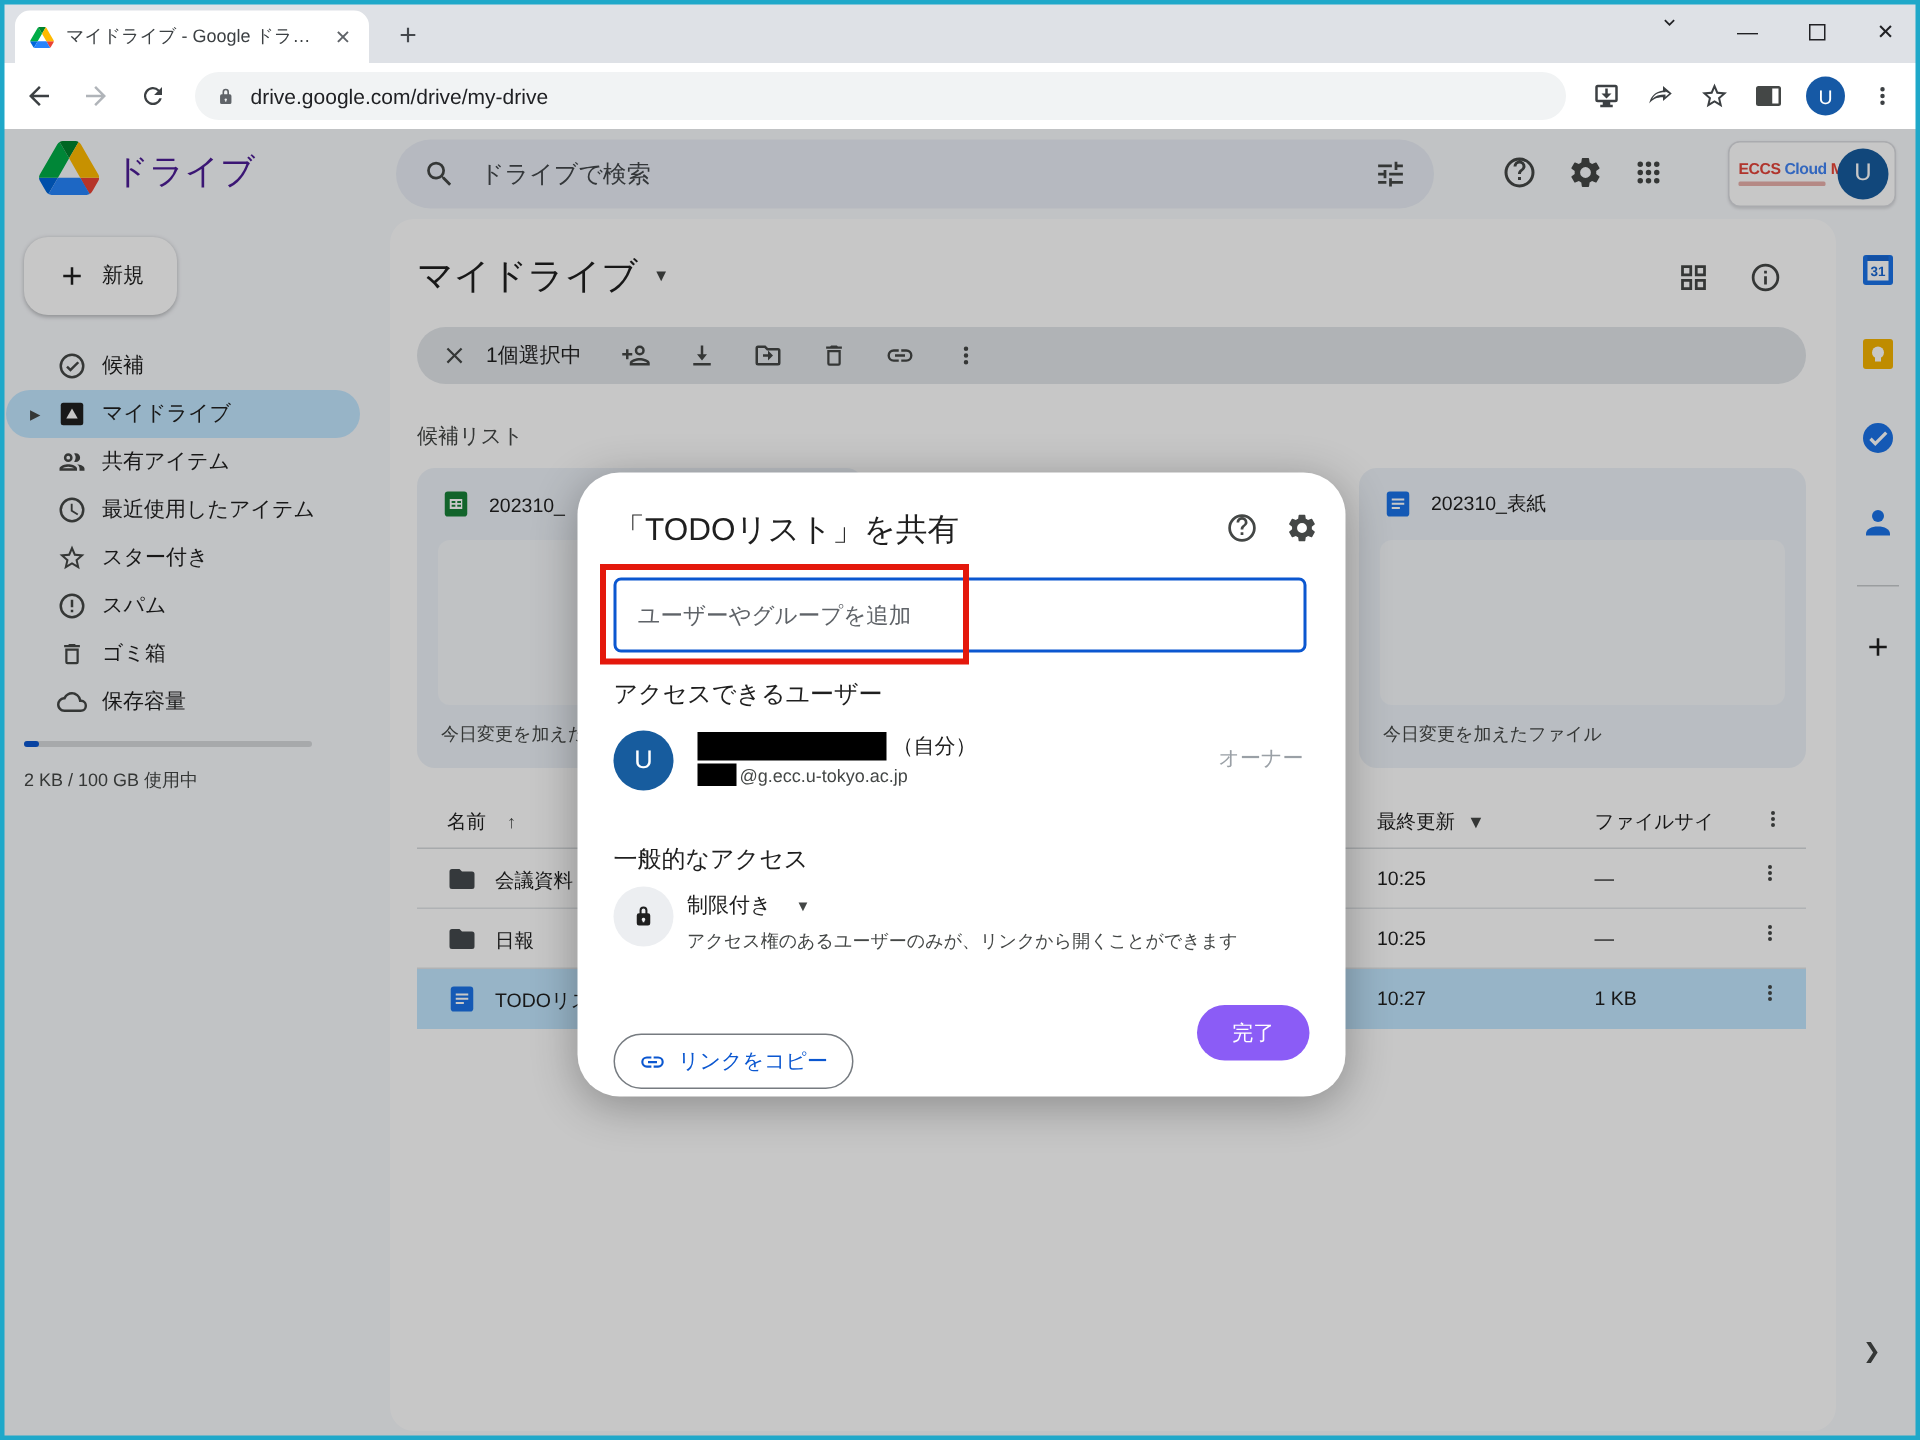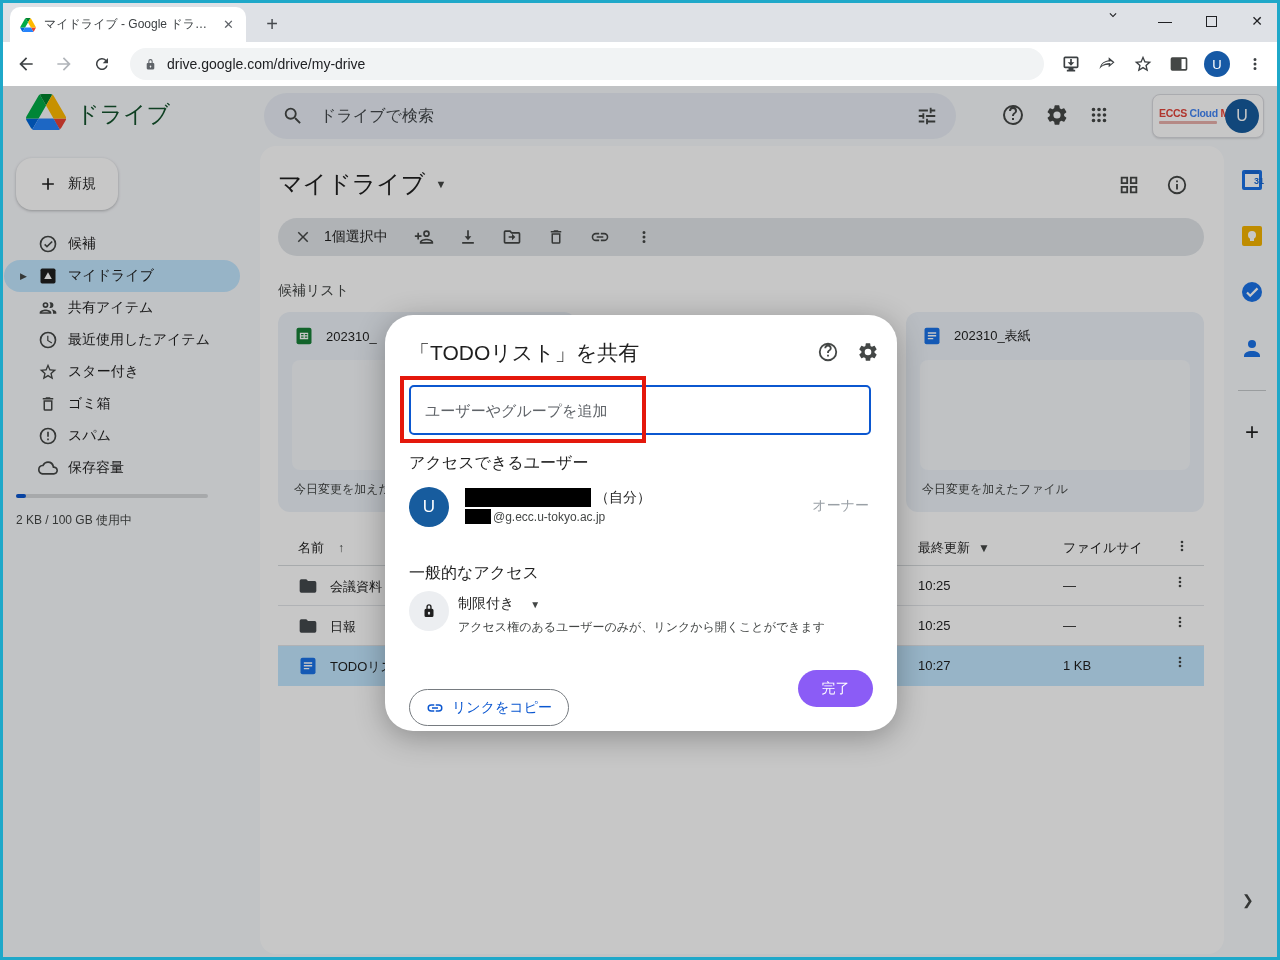--- a/index.html
+++ b/index.html
@@ -28,21 +28,21 @@
   .url-text { font-size:14px; color:#202124; }
   .bar-ic { width:30px; height:30px; display:flex; align-items:center; justify-content:center; color:#3c4043; }
   .chrome-avatar { width:26px; height:26px; border-radius:50%; background:#1659a5; color:#fff; font-size:13px; display:flex; align-items:center; justify-content:center; margin:0 4px; }
 
   
   .page { position:absolute; left:0; top:86px; width:1280px; height:874px; background:#f8fafd; overflow:hidden; }
   .main-panel { position:absolute; left:260px; top:60px; right:56px; bottom:6px; background:#fff; border-radius:16px; }
 
   
   .dh-logo { position:absolute; left:26px; top:8px; width:40px; height:36px; }
-  .dh-name { position:absolute; left:76px; top:13px; font-size:23px; color:#14532d; }
+  .dh-name { position:absolute; left:76px; top:13px; font-size:23px; color:#4c1d95; }
   .dh-search { position:absolute; left:264px; top:7px; width:692px; height:46px; background:#e9eef6; border-radius:23px; display:flex; align-items:center; padding:0 18px; gap:16px; }
   .dh-search-text { flex:1; font-size:16px; color:#43474b; }
   .hdr-ic { position:absolute; top:16px; width:26px; height:26px; color:#444746; display:flex; align-items:center; justify-content:center; }
   .eccs-badge { position:absolute; left:1152px; top:8px; width:112px; height:44px; background:#fff; border:1px solid #dadce0; border-radius:8px; display:flex; align-items:center; padding:2px 3px 2px 6px; gap:4px; box-shadow:0 1px 2px rgba(0,0,0,.12); }
   .eccs-text { width:62px; line-height:1; }
   .eccs-line1 { font-size:10.5px; font-weight:bold; white-space:nowrap; letter-spacing:-0.3px; }
   .eccs-w1 { color:#e2443a; } .eccs-w2 { color:#4285f4; } .eccs-w3 { color:#ea4335; }
   .eccs-line2 { margin-top:2px; height:3px; width:58px; background:#e8b0ab; border-radius:1px; }
   .drive-avatar { width:34px; height:34px; border-radius:50%; background:#175c9e; color:#fff; font-size:16px; display:flex; align-items:center; justify-content:center; flex:0 0 auto; }
 
@@ -303,33 +303,33 @@
       <div class="snav-item">
         <span class="snav-ic">
             <svg width="20" height="20" viewBox="0 0 24 24">
               <path fill="currentColor" d="m22 9.24-7.19-.62L12 2 9.19 8.63 2 9.24l5.46 4.73L5.82 21 12 17.27 18.18 21l-1.63-7.03zM12 15.4l-3.76 2.27 1-4.28-3.32-2.88 4.38-.38L12 6.1l1.71 4.04 4.38.38-3.32 2.88 1 4.28z"></path>
             </svg>
           </span>
         <span>スター付き</span>
       </div>
       <div class="snav-item">
         <span class="snav-ic">
+            <svg width="20" height="20" viewBox="0 0 24 24">
+              <path fill="currentColor" d="M12 2a10 10 0 1 0 0 20 10 10 0 0 0 0-20m0 18a8 8 0 1 1 0-16 8 8 0 0 1 0 16m-1-5h2v2h-2zm0-8h2v6h-2z"></path>
+            </svg>
+          </span>
+        <span>スパム</span>
+      </div>
+      <div class="snav-item">
+        <span class="snav-ic">
             <svg width="18" height="18" viewBox="0 0 24 24">
               <path fill="currentColor" d="M6 19a2 2 0 0 0 2 2h8a2 2 0 0 0 2-2V7H6zM8 9h8v10H8zm7.5-5-1-1h-5l-1 1H5v2h14V4z"></path>
             </svg>
           </span>
         <span>ゴミ箱</span>
-      </div>
-      <div class="snav-item">
-        <span class="snav-ic">
-            <svg width="20" height="20" viewBox="0 0 24 24">
-              <path fill="currentColor" d="M12 2a10 10 0 1 0 0 20 10 10 0 0 0 0-20m0 18a8 8 0 1 1 0-16 8 8 0 0 1 0 16m-1-5h2v2h-2zm0-8h2v6h-2z"></path>
-            </svg>
-          </span>
-        <span>スパム</span>
       </div>
       <div class="snav-item">
         <span class="snav-ic">
             <svg width="20" height="20" viewBox="0 0 24 24">
               <path fill="currentColor" d="M19.35 10.04A7.49 7.49 0 0 0 12 4C9.11 4 6.6 5.64 5.35 8.04A5.994 5.994 0 0 0 0 14c0 3.31 2.69 6 6 6h13c2.76 0 5-2.24 5-5 0-2.64-2.05-4.78-4.65-4.96M19 18H6a4 4 0 0 1-.42-7.98l1.07-.11.5-.95A5.47 5.47 0 0 1 12 6c2.62 0 4.88 1.86 5.39 4.43l.3 1.5 1.53.11A2.98 2.98 0 0 1 19 18"></path>
             </svg>
           </span>
         <span>保存容量</span>
       </div>
     </div>
@@ -484,21 +484,21 @@
           </svg>
       </span>
     </div>
 
     <div class="strip-ic" style="top:82px;">
       <svg width="24" height="24" viewBox="0 0 24 24">
           <rect x="2" y="2" width="20" height="20" rx="2" fill="#1a73e8"></rect>
           <rect x="5" y="6" width="14" height="13" fill="#fff"></rect>
           <rect x="5" y="2.5" width="14" height="3.5" fill="#1967d2"></rect>
         </svg>
-      <span style="position:absolute; left:0; top:8px; width:24px; text-align:right; font-size:9px; font-weight:bold; color:#1967d2;">31</span>
+      <span style="position:absolute; left:0; top:8px; width:24px; text-align:center; font-size:9px; font-weight:bold; color:#1967d2;">31</span>
     </div>
     <div class="strip-ic" style="top:138px;">
       <svg width="24" height="24" viewBox="0 0 24 24">
           <rect x="2" y="2" width="20" height="20" rx="2" fill="#f5b400"></rect>
           <circle cx="12" cy="11" r="4" fill="#fff"></circle>
           <rect x="10" y="14" width="4" height="3" fill="#fff"></rect>
         </svg>
     </div>
     <div class="strip-ic" style="top:194px;">
       <svg width="24" height="24" viewBox="0 0 24 24">

